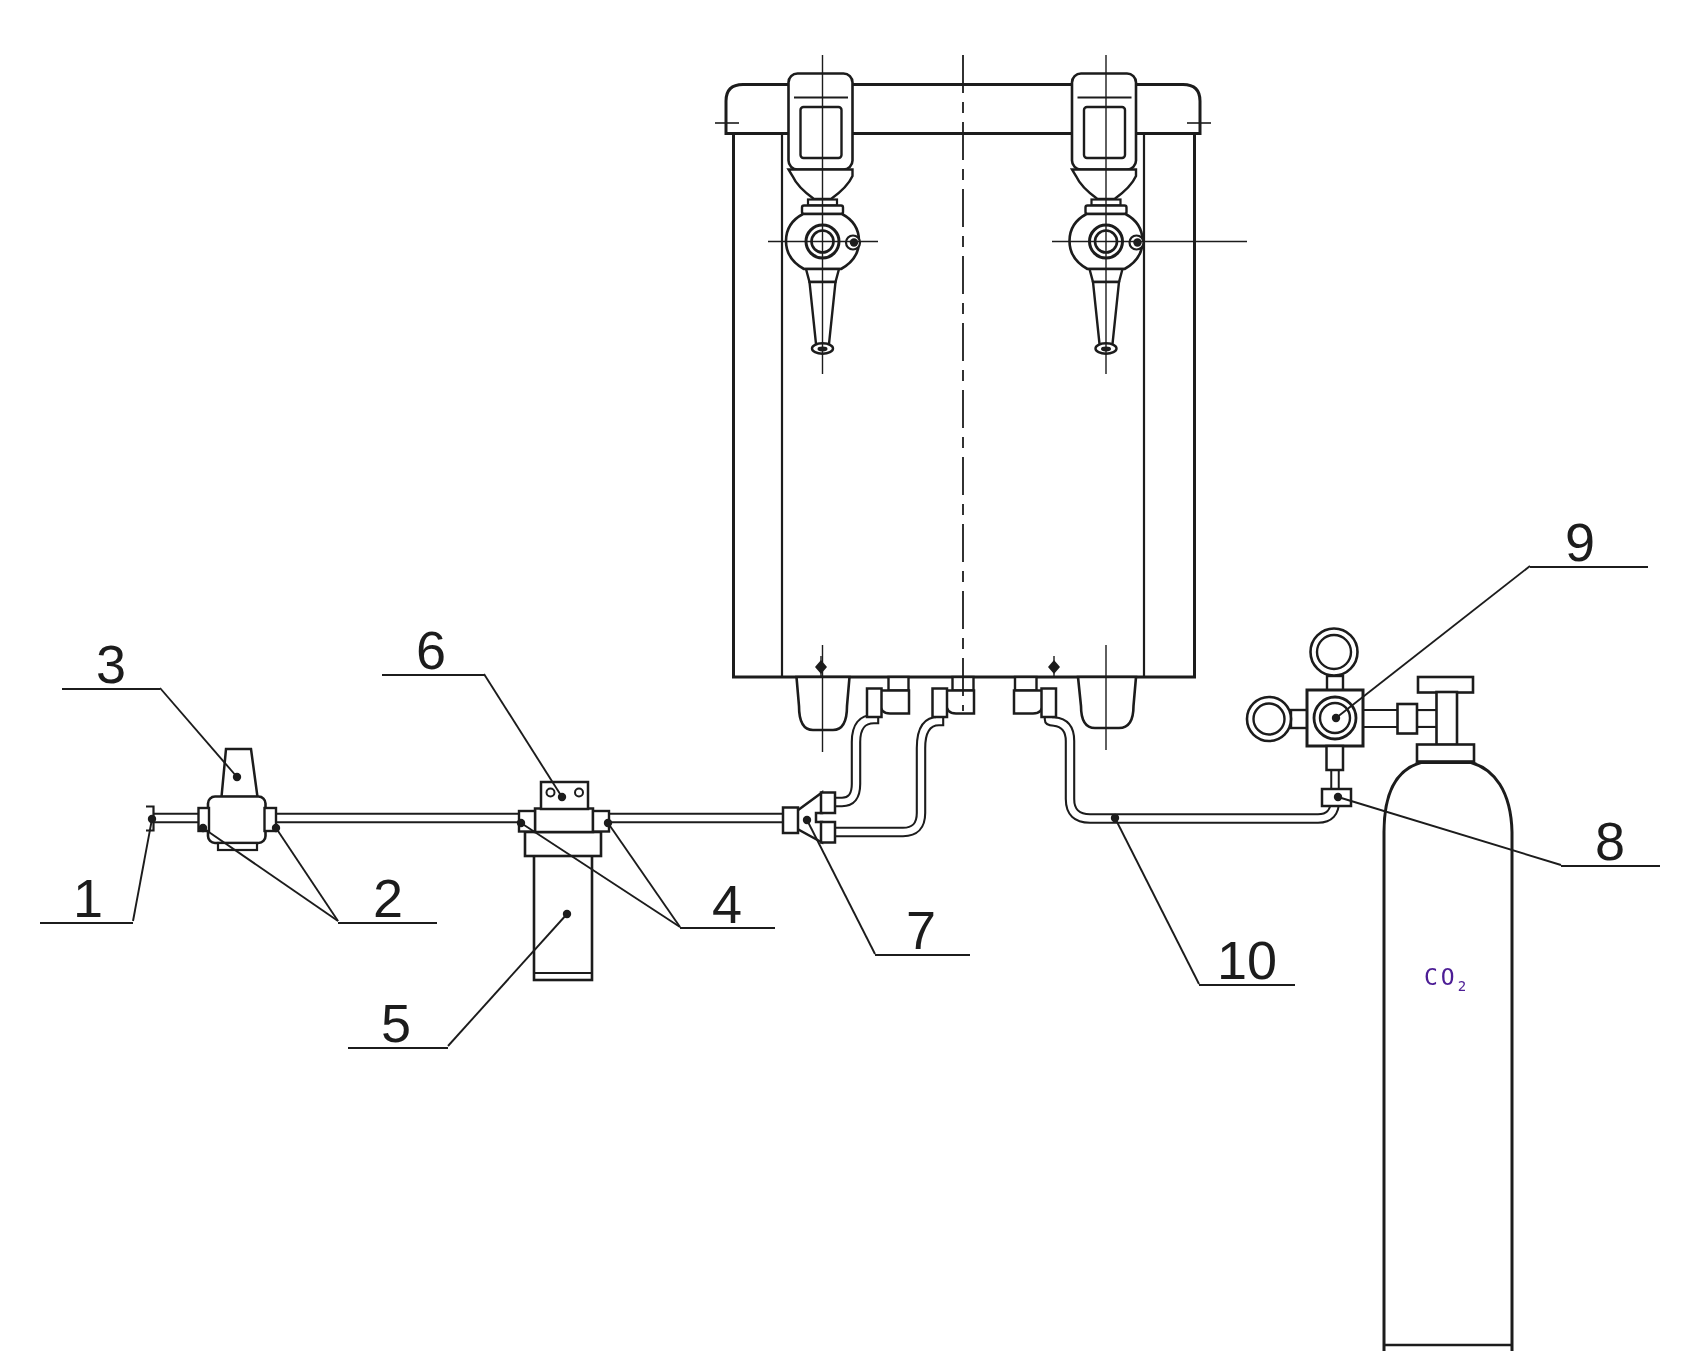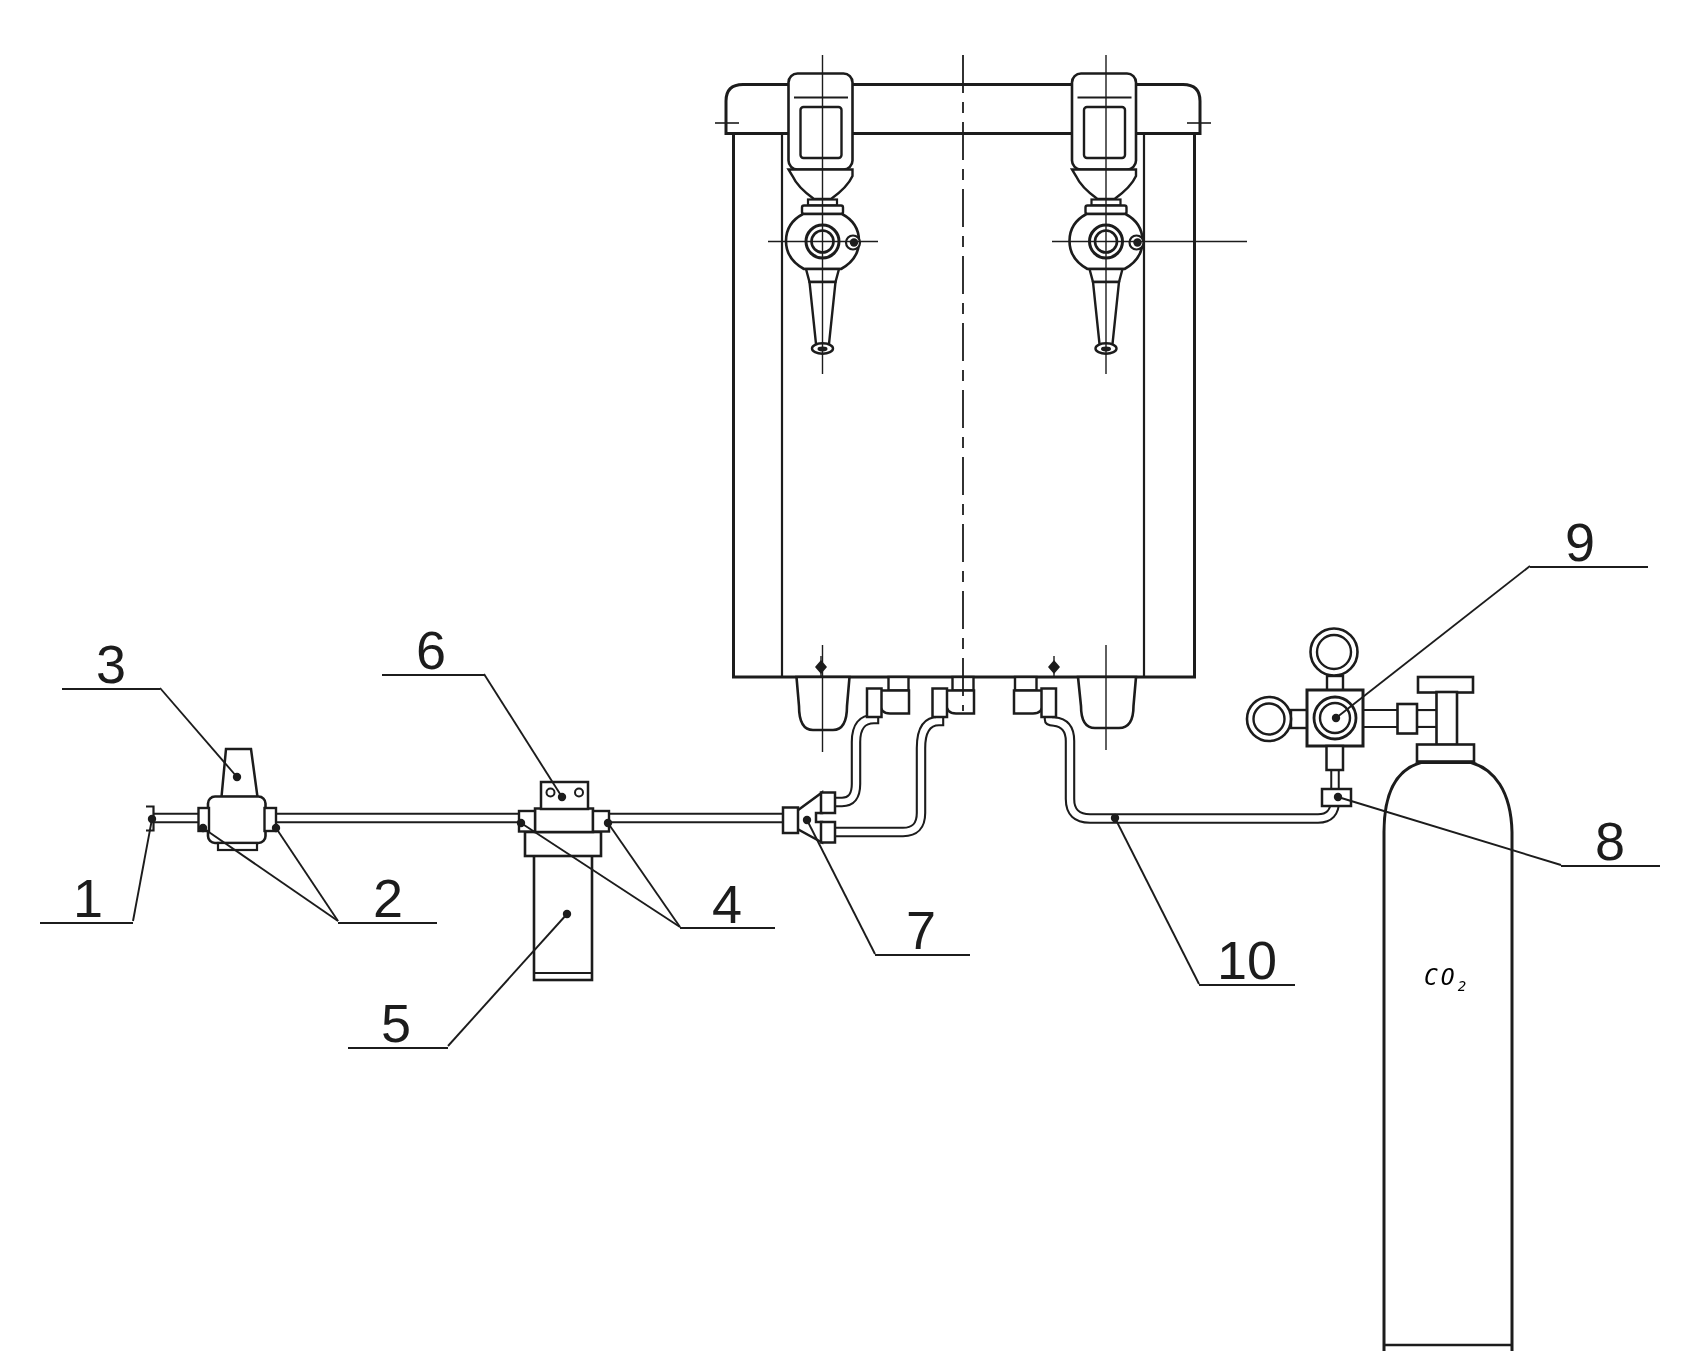--- a/index.html
+++ b/index.html
@@ -1,22 +1,22 @@
 <!DOCTYPE html>
 <html><head>
 <meta charset="utf-8">
 <style>
   html,body{margin:0;padding:0;background:#ffffff;}
   .canvas{position:relative;width:1696px;height:1351px;background:#fff;overflow:hidden;
           font-family:"Liberation Sans",sans-serif;}
   .canvas svg{position:absolute;left:0;top:0;}
   .lbl{position:absolute;transform:translateX(-50%);font-size:54px;line-height:1;
        color:#1c1c1c;font-family:"Liberation Sans",sans-serif;white-space:nowrap;}
-  .co2{position:absolute;left:1424px;top:964px;color:#000000;
-       font-family:"DejaVu Sans Mono",monospace;font-size:23px;letter-spacing:3px;font-style:italic;}
+  .co2{position:absolute;left:1424px;top:964px;color:#4c1d95;
+       font-family:"DejaVu Sans Mono",monospace;font-size:23px;letter-spacing:3px;}
   .co2 .sub{font-size:14px;vertical-align:-6px;letter-spacing:0;}
   
   .ln{stroke:#1c1c1c;fill:none;}
   .fw{stroke:#1c1c1c;fill:#ffffff;}
   .t-out{stroke:#1c1c1c;stroke-width:10.5;fill:none;}
   .t-in{stroke:#ffffff;stroke-width:6.3;fill:none;}
   .p-out{stroke:#1c1c1c;stroke-width:19;fill:none;}
   .p-in{stroke:#ffffff;stroke-width:14.8;fill:none;}
   .s-out{stroke:#1c1c1c;stroke-width:9.5;fill:none;}
   .s-in{stroke:#ffffff;stroke-width:5.5;fill:none;}

